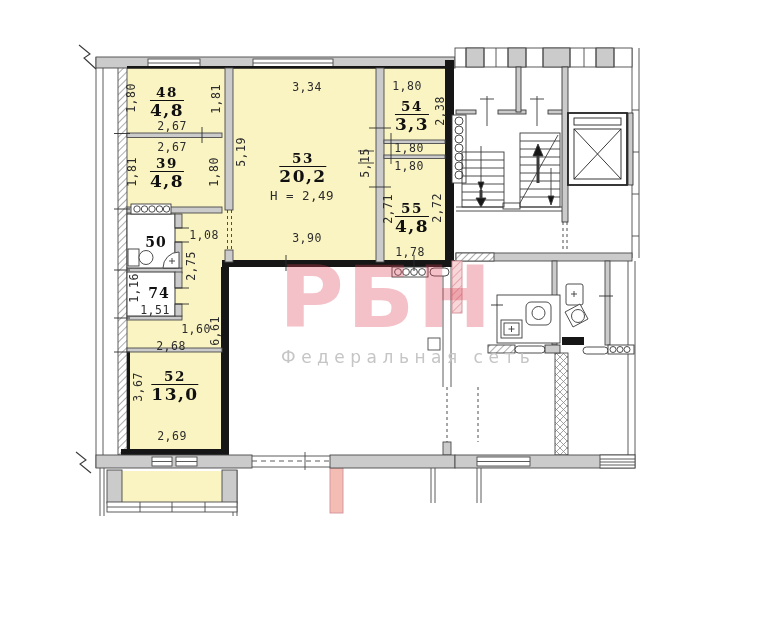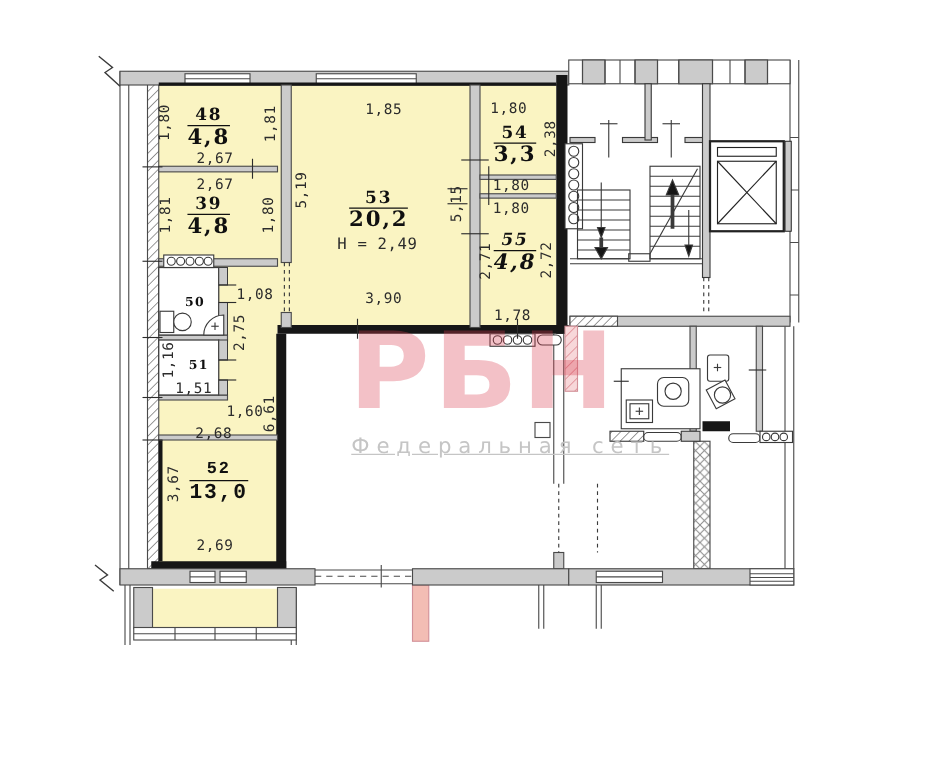--- a/index.html
+++ b/index.html
@@ -9,27 +9,27 @@
   .labels{position:absolute;left:0;top:0;width:629px;height:622px;z-index:4;}
   .dim{position:absolute;transform:translate(-50%,-50%);font-size:11.5px;color:#2c2c2c;
        white-space:nowrap;letter-spacing:.5px;}
   .dim.v{transform:translate(-50%,-50%) rotate(-90deg);}
   .dim.note{font-size:12.5px;text-align:right;}
   .rlabel{position:absolute;transform:translate(-50%,0);text-align:center;color:#101010;
           font-family:"DejaVu Serif", serif;font-weight:bold;line-height:1.05;}
   .rlabel .num{display:block;font-size:13.5px;letter-spacing:1.5px;border-bottom:1.6px solid #101010;padding:0 5px 1px;}
   .rlabel .area{display:block;font-size:17px;letter-spacing:1.5px;padding-top:1px;}
   .rnum-only{position:absolute;transform:translate(-50%,-50%);font-family:"DejaVu Serif", serif;
-             font-weight:bold;font-size:10px;color:#101010;letter-spacing:1px;}
+             font-weight:bold;font-size:14px;color:#101010;letter-spacing:1px;}
   .watermark{position:absolute;left:0;top:0;z-index:5;pointer-events:none;}
   .wm-brand{position:absolute;left:279px;top:255px;font-family:"DejaVu Sans", sans-serif;
             font-weight:bold;font-size:85px;line-height:1;letter-spacing:3px;
             color:rgba(219,62,80,0.32);transform:scale(1.04,1.0);transform-origin:left top;}
   .wm-sub{position:absolute;left:281px;top:347px;font-family:"DejaVu Sans", sans-serif;
-          font-size:17px;letter-spacing:5.5px;color:#c5c5c5;white-space:nowrap;text-decoration:underline;}
+          font-size:17px;letter-spacing:5.5px;color:#c5c5c5;white-space:nowrap;}
 </style>
 </head>
 <body>
 
 <div class="plan">
 
 <svg width="761" height="622" viewBox="0 0 761 622">
   <defs>
     <pattern id="hatch" width="5" height="5" patternUnits="userSpaceOnUse" patternTransform="rotate(45)">
       <rect width="5" height="5" fill="#ffffff"></rect>
@@ -335,39 +335,39 @@
   </div>
   <div class="rlabel" style="left:303px;top:151px;">
     <span class="num">53</span>
     <span class="area">20,2</span>
   </div>
   <span class="dim note" style="left:302px;top:195px;">Н = 2,49</span>
   <div class="rlabel" style="left:412px;top:99px;">
     <span class="num">54</span>
     <span class="area">3,3</span>
   </div>
-  <div class="rlabel" style="left:412px;top:185px;font-style:italic;">
+  <div class="rlabel" style="left:412px;top:201px;">
     <span class="num">55</span>
     <span class="area">4,8</span>
   </div>
-  <div class="rlabel" style="left:175px;top:369px;font-family:Liberation Mono, monospace;">
+  <div class="rlabel" style="left:175px;top:369px;">
     <span class="num">52</span>
     <span class="area">13,0</span>
   </div>
   <span class="rnum-only" style="left:156px;top:242px;">50</span>
-  <span class="rnum-only" style="left:159px;top:293px;">51</span>
+  <span class="rnum-only" style="left:159px;top:293px;">74</span>
 
   <span class="dim v" style="left:131px;top:98px;">1,80</span>
   <span class="dim v" style="left:216px;top:99px;">1,81</span>
   <span class="dim" style="left:172px;top:126px;">2,67</span>
   <span class="dim" style="left:172px;top:147px;">2,67</span>
   <span class="dim v" style="left:132px;top:172px;">1,81</span>
   <span class="dim v" style="left:214px;top:172px;">1,80</span>
   <span class="dim v" style="left:241px;top:152px;">5,19</span>
-  <span class="dim" style="left:307px;top:87px;">1,85</span>
+  <span class="dim" style="left:307px;top:87px;">3,34</span>
   <span class="dim" style="left:307px;top:238px;">3,90</span>
   <span class="dim v" style="left:365px;top:163px;">5,15</span>
   <span class="dim" style="left:407px;top:86px;">1,80</span>
   <span class="dim v" style="left:440px;top:111px;">2,38</span>
   <span class="dim" style="left:409px;top:148px;">1,80</span>
   <span class="dim" style="left:409px;top:166px;">1,80</span>
   <span class="dim v" style="left:388px;top:209px;">2,71</span>
   <span class="dim v" style="left:437px;top:208px;">2,72</span>
   <span class="dim" style="left:410px;top:252px;">1,78</span>
   <span class="dim" style="left:204px;top:235px;">1,08</span>

